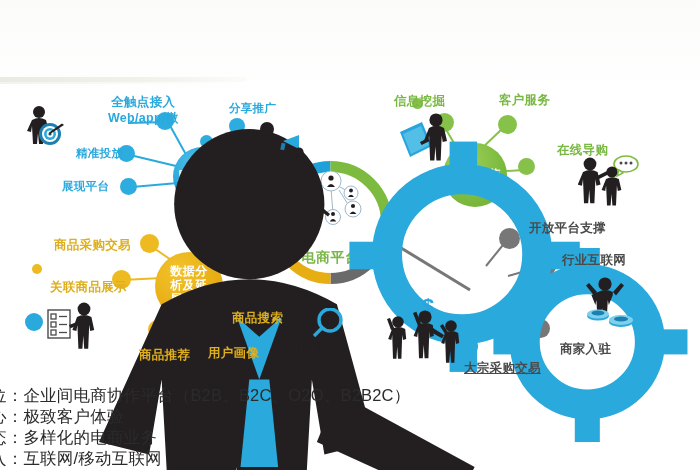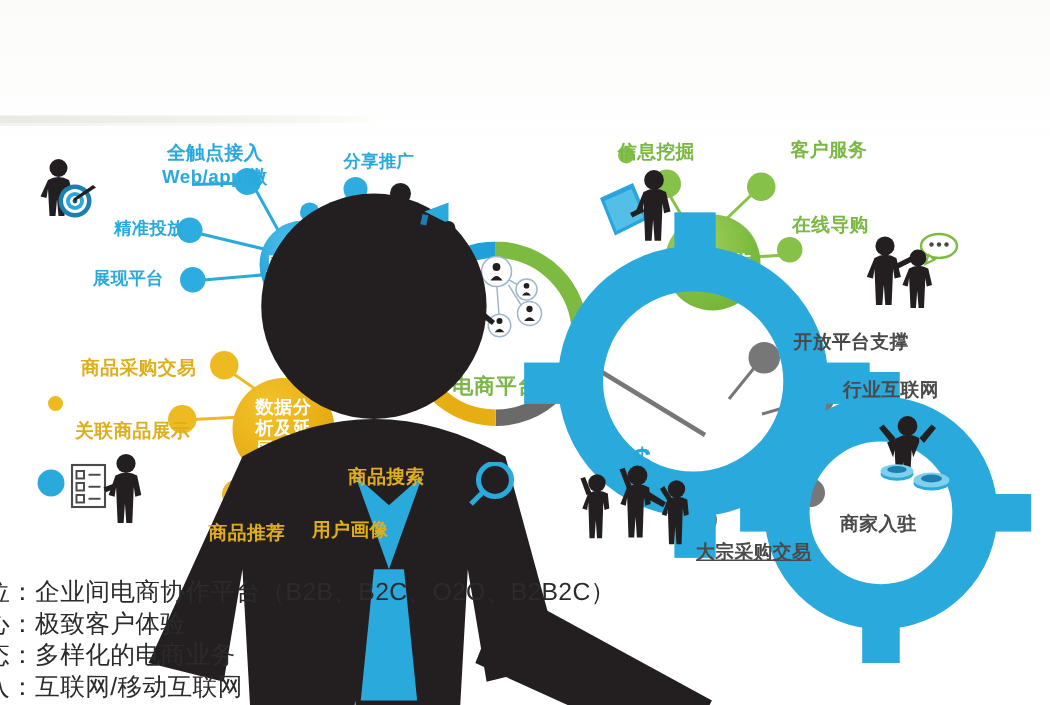--- a/index.html
+++ b/index.html
@@ -298,27 +298,27 @@
       <path d="M24 25 l9 5 -2 3.4 -9 -4.4 z"></path>
     </g>
     <path d="M32 23 l16 8 0 -14 z" fill="#2aa9dd"></path>
     <rect x="30" y="25" width="4" height="7" fill="#1c7fb0" transform="rotate(12 32 28)"></rect>
     <g fill="#231f20">
       <circle cx="48" cy="34" r="4.6"></circle>
       <path d="M43 40 q5 -3 10 0 l2 8 -3 .8 -.7 -4.5 -.7 13 -3 0 -.6 -8 -.6 8 -3 0 -.7 -13 -.7 4.5 -3 -.8 z"></path>
     </g>
   </svg>
 
-  <div class="leaf leaf-green big" style="left:412px;top:94px;">
+  <div class="leaf leaf-green big" style="left:394px;top:94px;">
     <span>信息挖掘</span>
   </div>
-  <div class="leaf leaf-green big" style="left:527px;top:93px;">
+  <div class="leaf leaf-green big" style="left:499px;top:93px;">
     <span>客户服务</span>
   </div>
-  <div class="leaf leaf-green big" style="left:528px;top:143px;">
+  <div class="leaf leaf-green big" style="left:557px;top:143px;">
     <span>在线导购</span>
   </div>
 
   <svg class="fig" style="left:398px;top:110px;width:56px;height:62px;" viewBox="0 0 56 62">
     <path d="M2 22 l22 -10 10 24 -22 11 z" fill="#29a5dd"></path>
     <path d="M5 24 l18 -8 8 19 -18 9 z" fill="#5cc3e8" opacity=".85"></path>
     <g fill="#231f20">
       <circle cx="38" cy="10" r="6.6"></circle>
       <path d="M31 18 q7.5 -4.3 15 0 l3 13 -4.3 1.1 -1 -6.6 -1 25 -4.3 0 -1 -14 -1 14 -4.3 0 -1 -25 -1 6.6 -4.3 -1.1 z"></path>
       <path d="M30 28 l-8 4 1.6 3 8 -4 z"></path>

